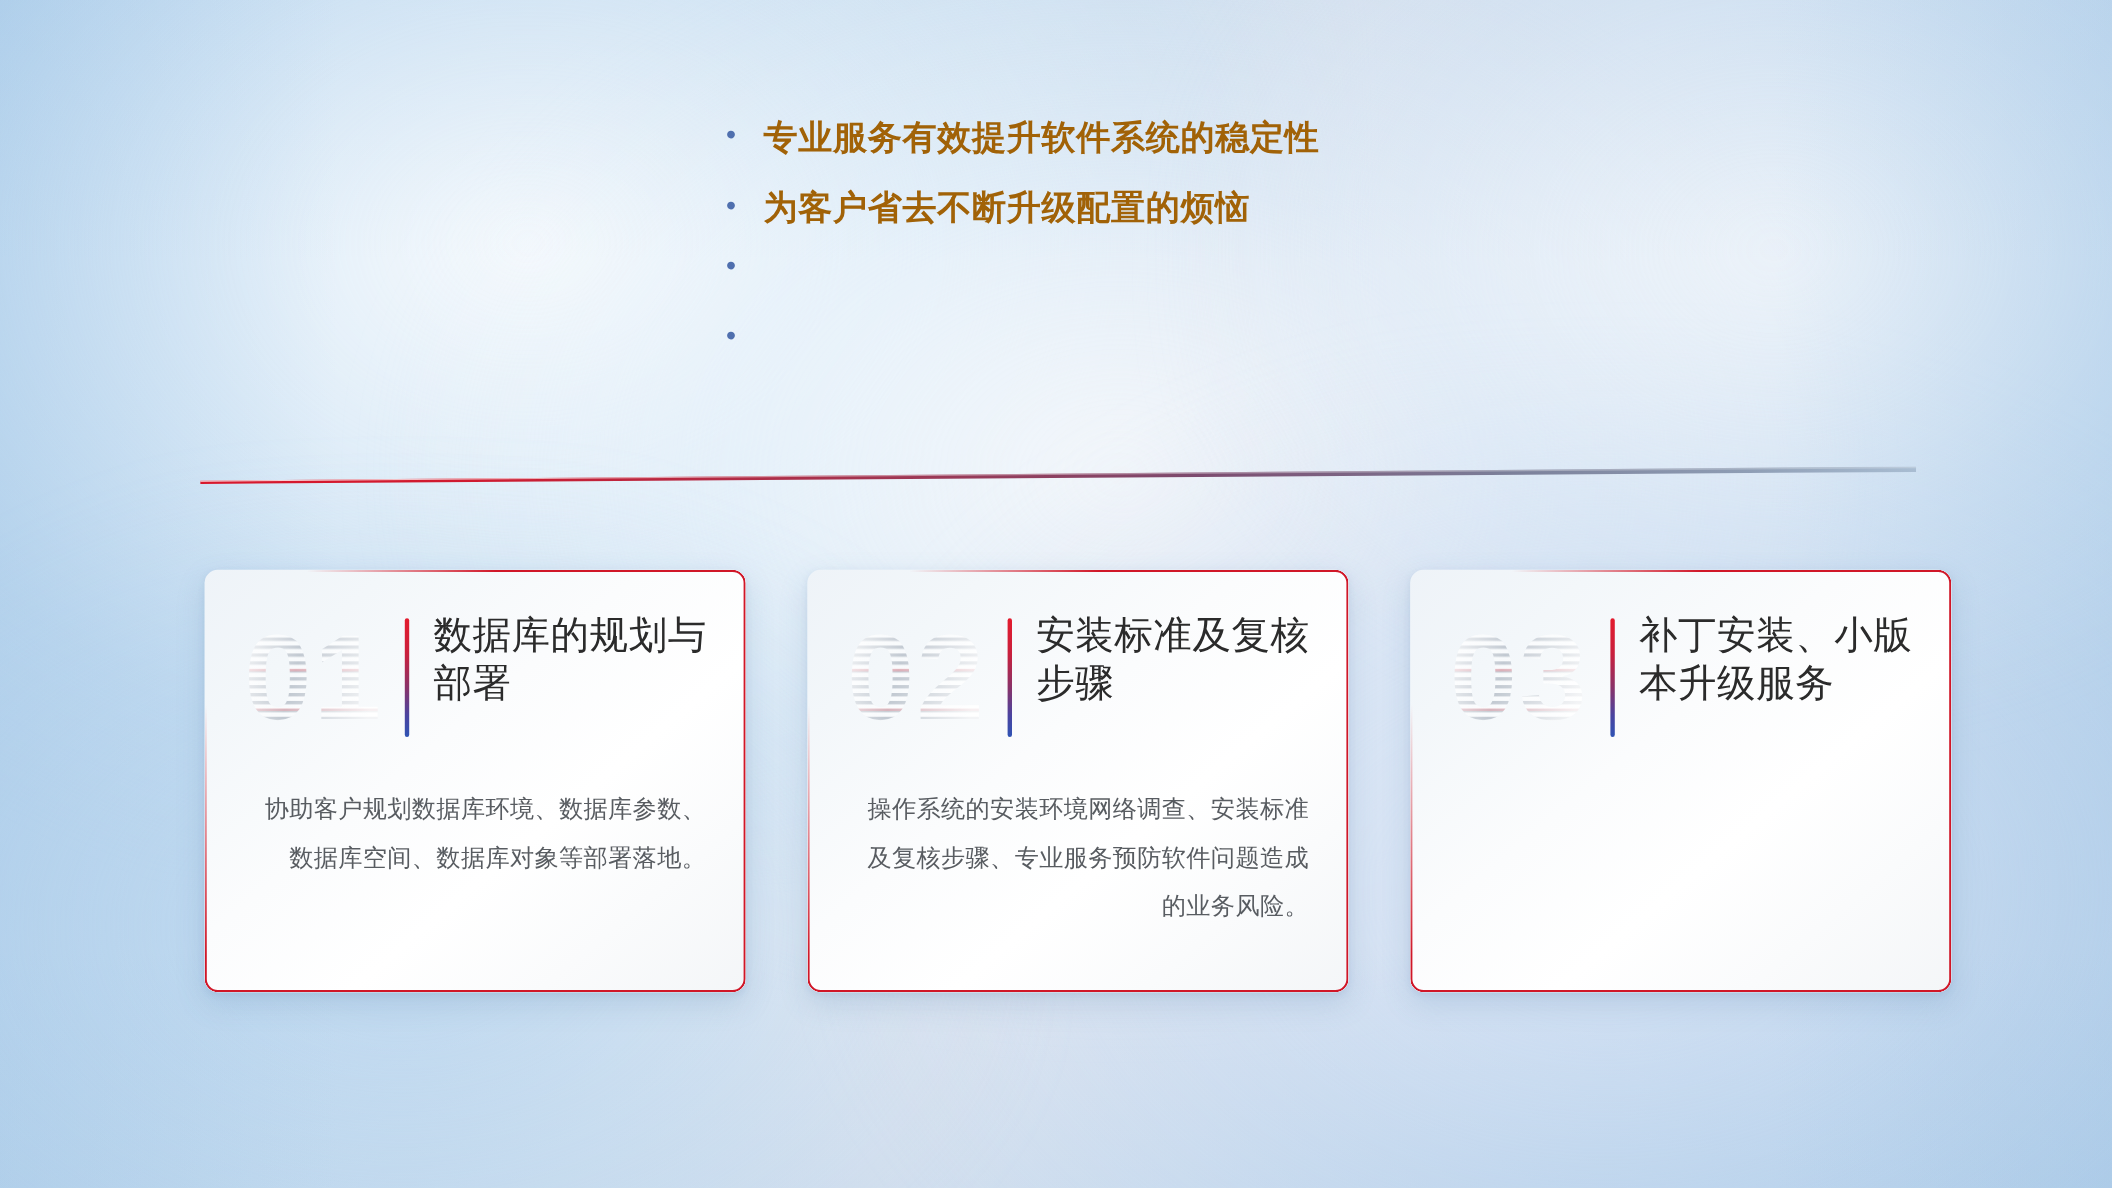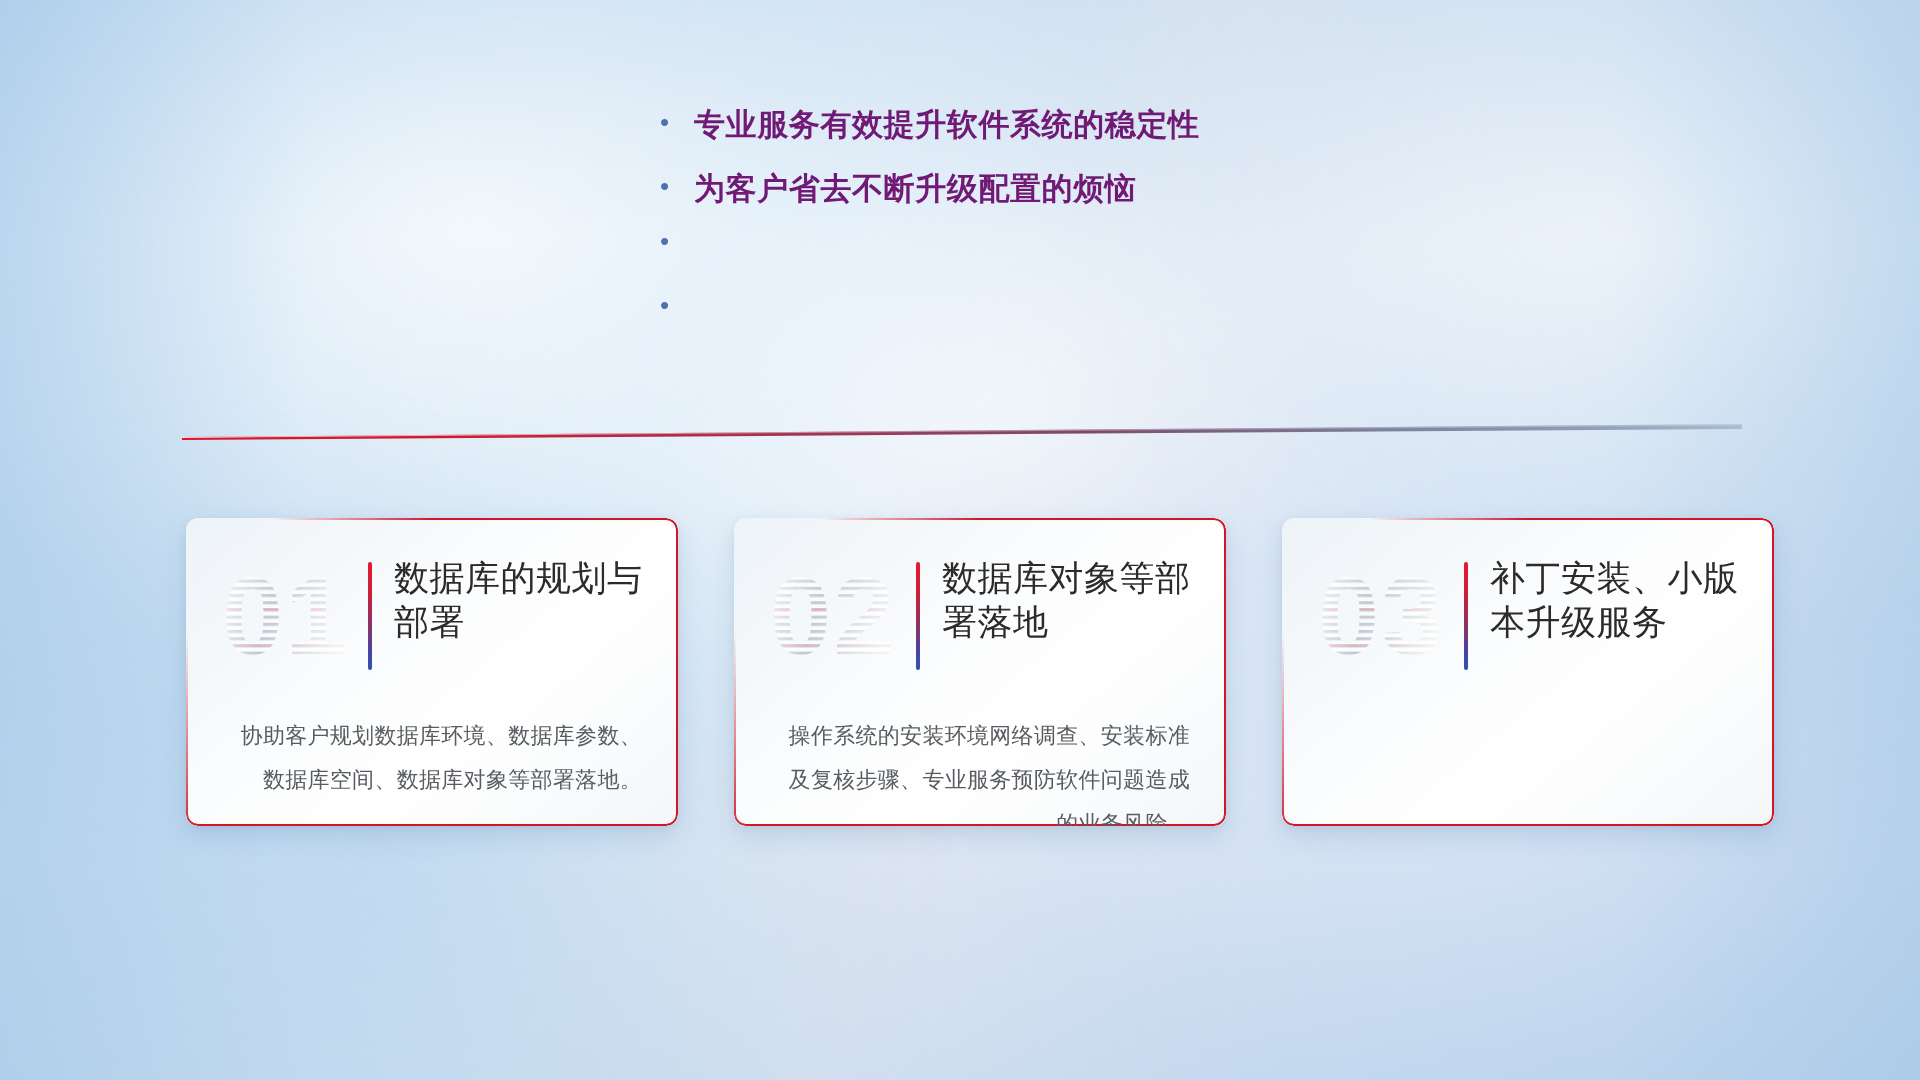--- a/index.html
+++ b/index.html
@@ -83,41 +83,41 @@
   .bullet-row{
     display:flex;align-items:baseline;
     height:64px;
   }
   .bullet-dot{
     width:34px;flex:0 0 34px;
     color:#4f6fae;font-size:26px;line-height:1;
     transform:translateY(-4px);
   }
   .bullet-text{
-    color:#701a75;
+    color:#a16207;
     font-size:31px;
     letter-spacing:.6px;
     white-space:nowrap;
     font-weight:600;
   }
 
   
   .divider{
     position:absolute;left:182px;top:424px;width:1560px;height:16px;
   }
   .divider svg{display:block;width:100%;height:100%;}
 
   
   .cards{
     position:absolute;left:186px;top:518px;
     display:flex;gap:56px;
   }
   .card{
     position:relative;
-    width:492px;height:308px;
+    width:492px;height:384px;
     border-radius:12px;
     background:linear-gradient(140deg,
       #eef3f8 0%,
       #f3f7fa 18%,
       #fbfcfd 42%,
       #ffffff 62%,
       #fafbfc 80%,
       #f4f6f8 100%);
     box-shadow:0 10px 26px rgba(80,120,165,.18), 0 2px 6px rgba(80,120,165,.10);
     overflow:hidden;
@@ -289,21 +289,21 @@
               <g mask="url(#nm2)">
                 <rect x="0" y="0" width="132" height="118" fill="url(#hatch2)"></rect>
                 <rect x="0" y="14" width="132" height="2.4" fill="#e0616f" opacity="0.75"></rect>
                 <rect x="0" y="50" width="132" height="2.4" fill="#e0616f" opacity="0.60"></rect>
                 <rect x="0" y="86" width="132" height="2.4" fill="#e0616f" opacity="0.50"></rect>
                 <rect x="0" y="0" width="132" height="118" fill="url(#hfade2)"></rect>
               </g>
             </svg>
           </div>
           <div class="card-bar"></div>
-          <div class="card-title">数据库对象等部署落地</div>
+          <div class="card-title">安装标准及复核步骤</div>
         </div>
         <div class="card-body">操作系统的安装环境网络调查、安装标准及复核步骤、专业服务预防软件问题造成的业务风险。</div>
       </div>
     </div>
 
     <div class="card">
       <div class="card-outline"></div>
       <div class="card-inner">
         <div class="card-head">
           <div class="card-num">

